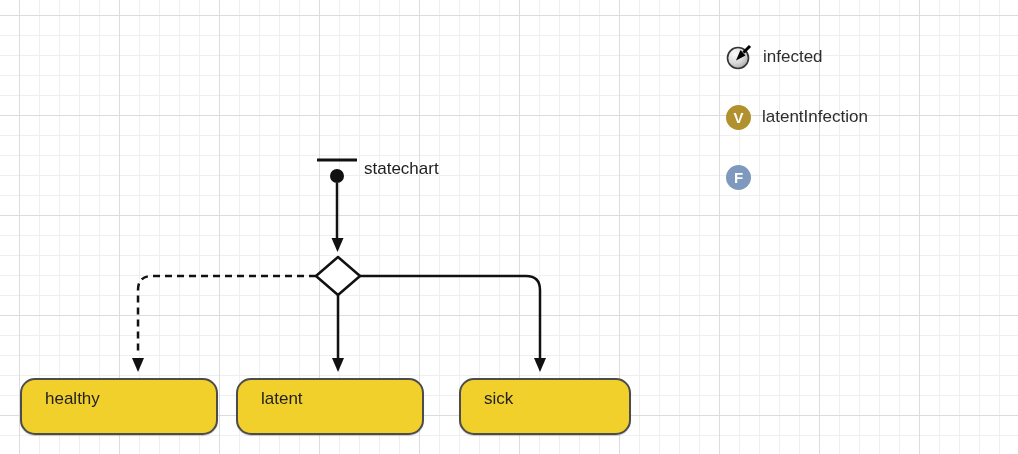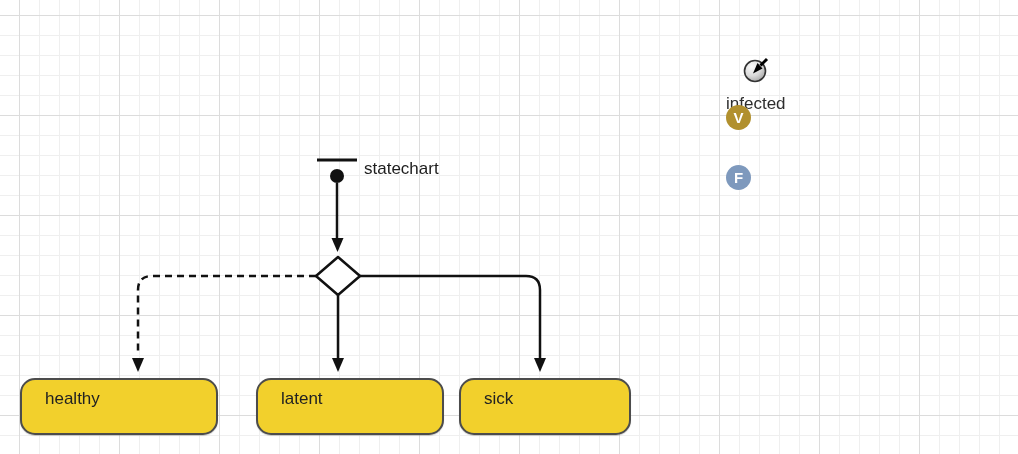--- a/index.html
+++ b/index.html
@@ -46,21 +46,21 @@
     padding-left: 44px;
   }
   .state .state-label {
     position: absolute;
     left: 23px; top: 9px;
     font-size: 17px;
     color: #222222;
     white-space: nowrap;
   }
   .state-healthy { left: 20px;  width: 198px; }
-  .state-latent  { left: 256px; width: 188px; }
+  .state-latent  { left: 236px; width: 188px; }
   .state-sick    { left: 459px; width: 172px; }
 
   .legend-row {
     position: absolute;
     left: 726px;
     height: 26px;
     display: flex;
     align-items: center;
     gap: 11px;
     cursor: default;
@@ -122,39 +122,40 @@
   <div class="state state-healthy">
     <span class="state-label">healthy</span>
   </div>
   <div class="state state-latent">
     <span class="state-label">latent</span>
   </div>
   <div class="state state-sick">
     <span class="state-label">sick</span>
   </div>
 
-  <div class="legend-row" style="top:57px;flex-direction:column;">
+  <div class="legend-row" style="top:44px;">
     <span class="icon-wrap">
       <svg viewBox="0 0 26 26" width="26" height="26" xmlns="http://www.w3.org/2000/svg">
         <defs>
           <radialGradient id="ballGrad" cx="35%" cy="30%" r="75%">
             <stop offset="0%" stop-color="#fbfbfb"></stop>
             <stop offset="60%" stop-color="#d9d9d9"></stop>
             <stop offset="100%" stop-color="#a8a8a8"></stop>
           </radialGradient>
         </defs>
         <circle cx="12" cy="14" r="10.5" fill="url(#ballGrad)" stroke="#333" stroke-width="1.6"></circle>
         <line x1="17.5" y1="8.5" x2="24" y2="2" stroke="#000" stroke-width="3"></line>
         <polygon points="10,16.5 19.5,11.5 14.5,6" fill="#000"></polygon>
       </svg>
     </span>
     <span class="legend-label">infected</span>
   </div>
 
   <div class="legend-row" style="top:104px;">
     <span class="badge badge-variable">V</span>
+    <span class="legend-label">latentInfection</span>
   </div>
 
   <div class="legend-row" style="top:164px;">
     <span class="badge badge-function">F</span>
   </div>
 
 </div>
 
 </body></html>

